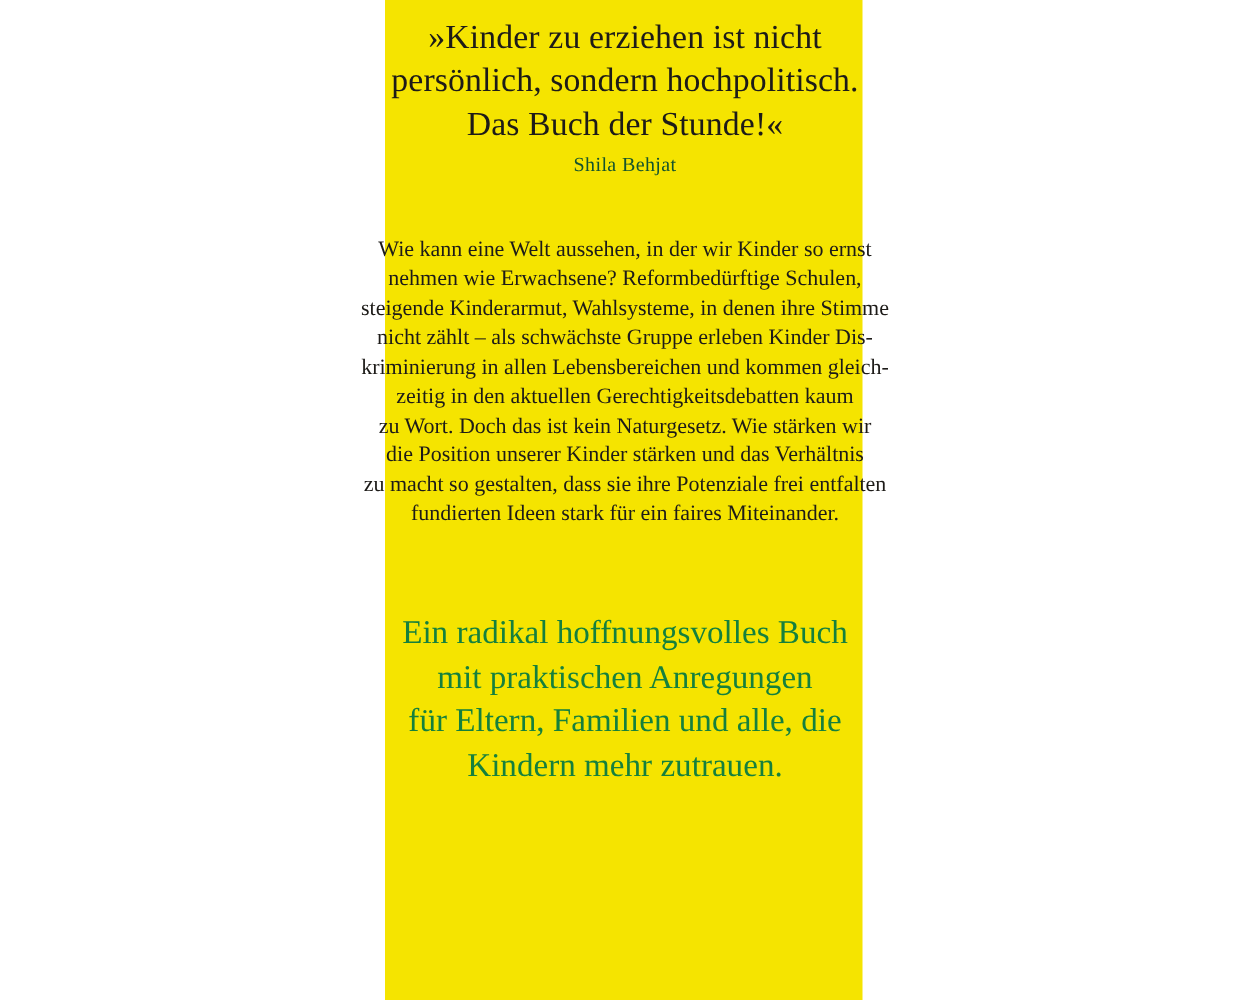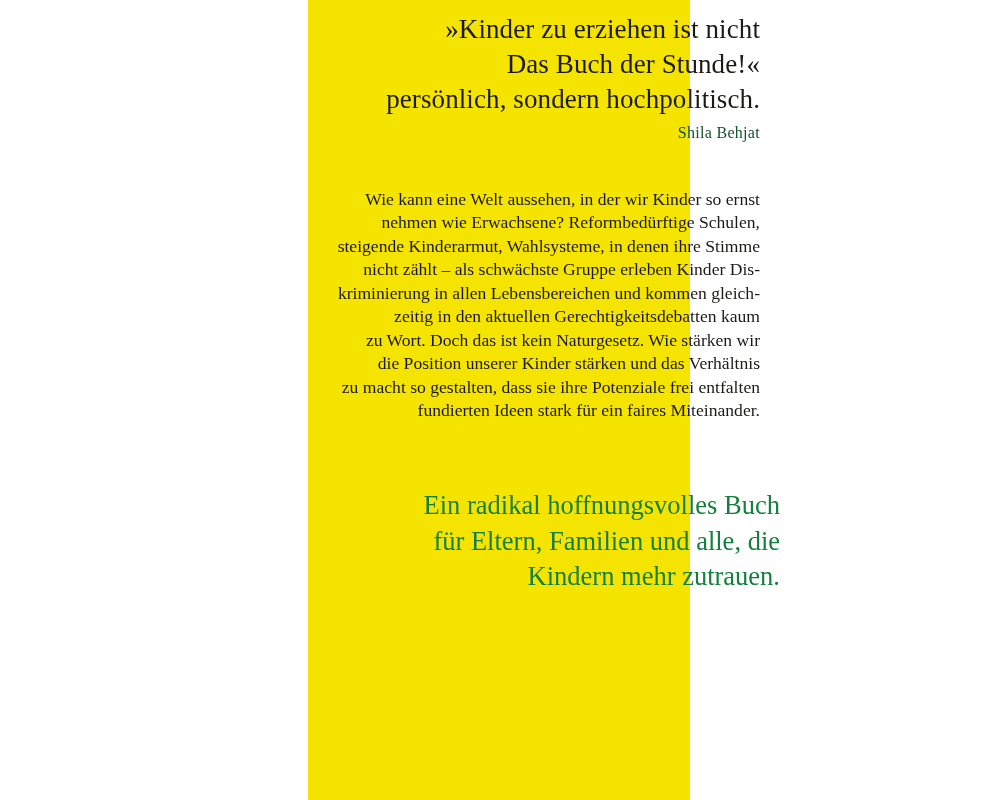--- a/index.html
+++ b/index.html
@@ -26,21 +26,21 @@
     height: 800px;
     background: #f5e400;
   }
   
   #content {
     position: absolute;
     left: 0;
     top: 0;
     width: 1000px;
     height: 800px;
-    text-align: right;
+    text-align: center;
     color: #231f20;
   }
   .quote {
     position: absolute;
     left: 50%;
     transform: translateX(-50%);
     top: 12px;
     width: 520px;
     font-size: 27px;
     line-height: 1.30;
@@ -94,39 +94,40 @@
 <body>
 
 <div id="page">
 
   <div id="yellow-band"></div>
 
   <div id="content">
 
     <div class="quote">
       <span class="quote-line">»Kinder zu erziehen ist nicht</span>
+      <span class="quote-line">persönlich, sondern hochpolitisch.</span>
       <span class="quote-line">Das Buch der Stunde!«</span>
-      <span class="quote-line">persönlich, sondern hochpolitisch.</span>
     </div>
 
     <div class="attribution">Shila Behjat</div>
 
     <div class="blurb">
       <span class="blurb-line">Wie kann eine Welt aussehen, in der wir Kinder so ernst</span>
       <span class="blurb-line">nehmen wie Erwachsene? Reformbedürftige Schulen,</span>
       <span class="blurb-line">steigende Kinderarmut, Wahlsysteme, in denen ihre Stimme</span>
       <span class="blurb-line">nicht zählt – als schwächste Gruppe erleben Kinder Dis-</span>
       <span class="blurb-line">kriminierung in allen Lebensbereichen und kommen gleich-</span>
       <span class="blurb-line">zeitig in den aktuellen Gerechtigkeitsdebatten kaum</span>
       <span class="blurb-line">zu Wort. Doch das ist kein Naturgesetz. Wie stärken wir</span>
       <span class="blurb-line">die Position unserer Kinder stärken und das Verhältnis</span>
       <span class="blurb-line">zu macht so gestalten, dass sie ihre Potenziale frei entfalten</span>
       <span class="blurb-line">fundierten Ideen stark für ein faires Miteinander.</span>
     </div>
 
     <div class="tagline">
       <span class="tagline-line">Ein radikal hoffnungsvolles Buch</span>
+      <span class="tagline-line">mit praktischen Anregungen</span>
       <span class="tagline-line">für Eltern, Familien und alle, die</span>
       <span class="tagline-line">Kindern mehr zutrauen.</span>
     </div>
 
   </div>
 </div>
 
 </body></html>

